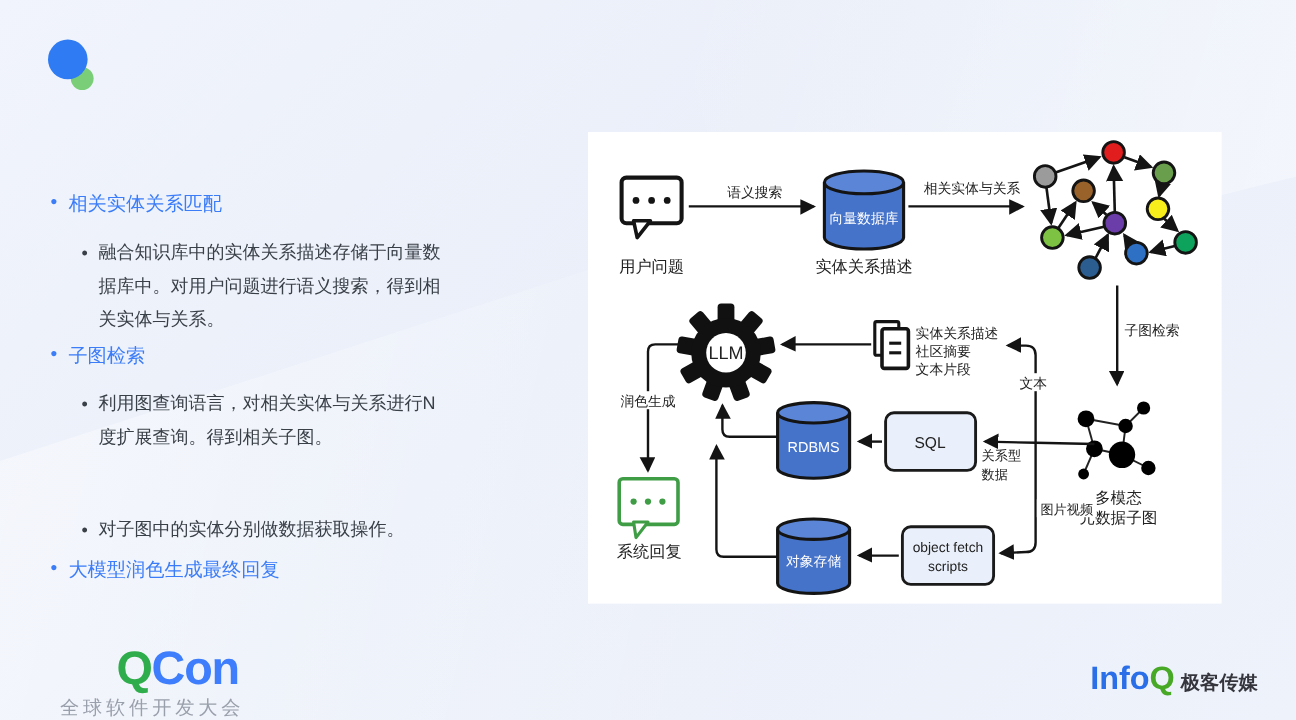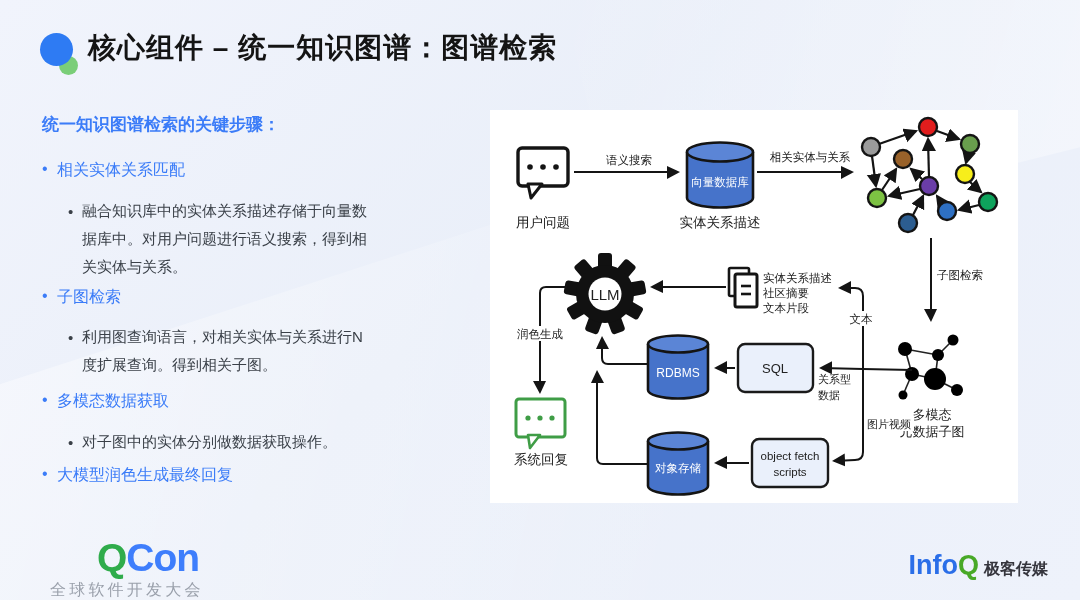--- a/index.html
+++ b/index.html
@@ -46,28 +46,25 @@
 </style>
 </head>
 <body>
 
 <div class="slide">
   <div class="deco1"></div>
   <div class="deco2"></div>
 
   <div class="dot-green"></div>
   <div class="dot-blue"></div>
-  <div class="title">核心组件 – 统一知识图谱：图谱检索</div>
-
-  <div class="lh">统一知识图谱检索的关键步骤：</div>
+
   <div class="l1" style="top:160px">相关实体关系匹配</div>
   <div class="l2" style="top:197px">融合知识库中的实体关系描述存储于向量数据库中。对用户问题进行语义搜索，得到相关实体与关系。</div>
   <div class="l1" style="top:287px">子图检索</div>
   <div class="l2" style="top:323px">利用图查询语言，对相关实体与关系进行N度扩展查询。得到相关子图。</div>
-  <div class="l1" style="top:391px">多模态数据获取</div>
   <div class="l2" style="top:428px">对子图中的实体分别做数据获取操作。</div>
   <div class="l1" style="top:465px">大模型润色生成最终回复</div>
 
   <div class="panel">
   <svg width="528" height="393" viewBox="0 0 528 393">
     <defs>
       <marker id="arr" markerWidth="8" markerHeight="8" refX="5.5" refY="3" orient="auto">
         <path d="M0,0L6.5,3L0,6.5z" fill="#141414"></path>
       </marker>
     </defs>

